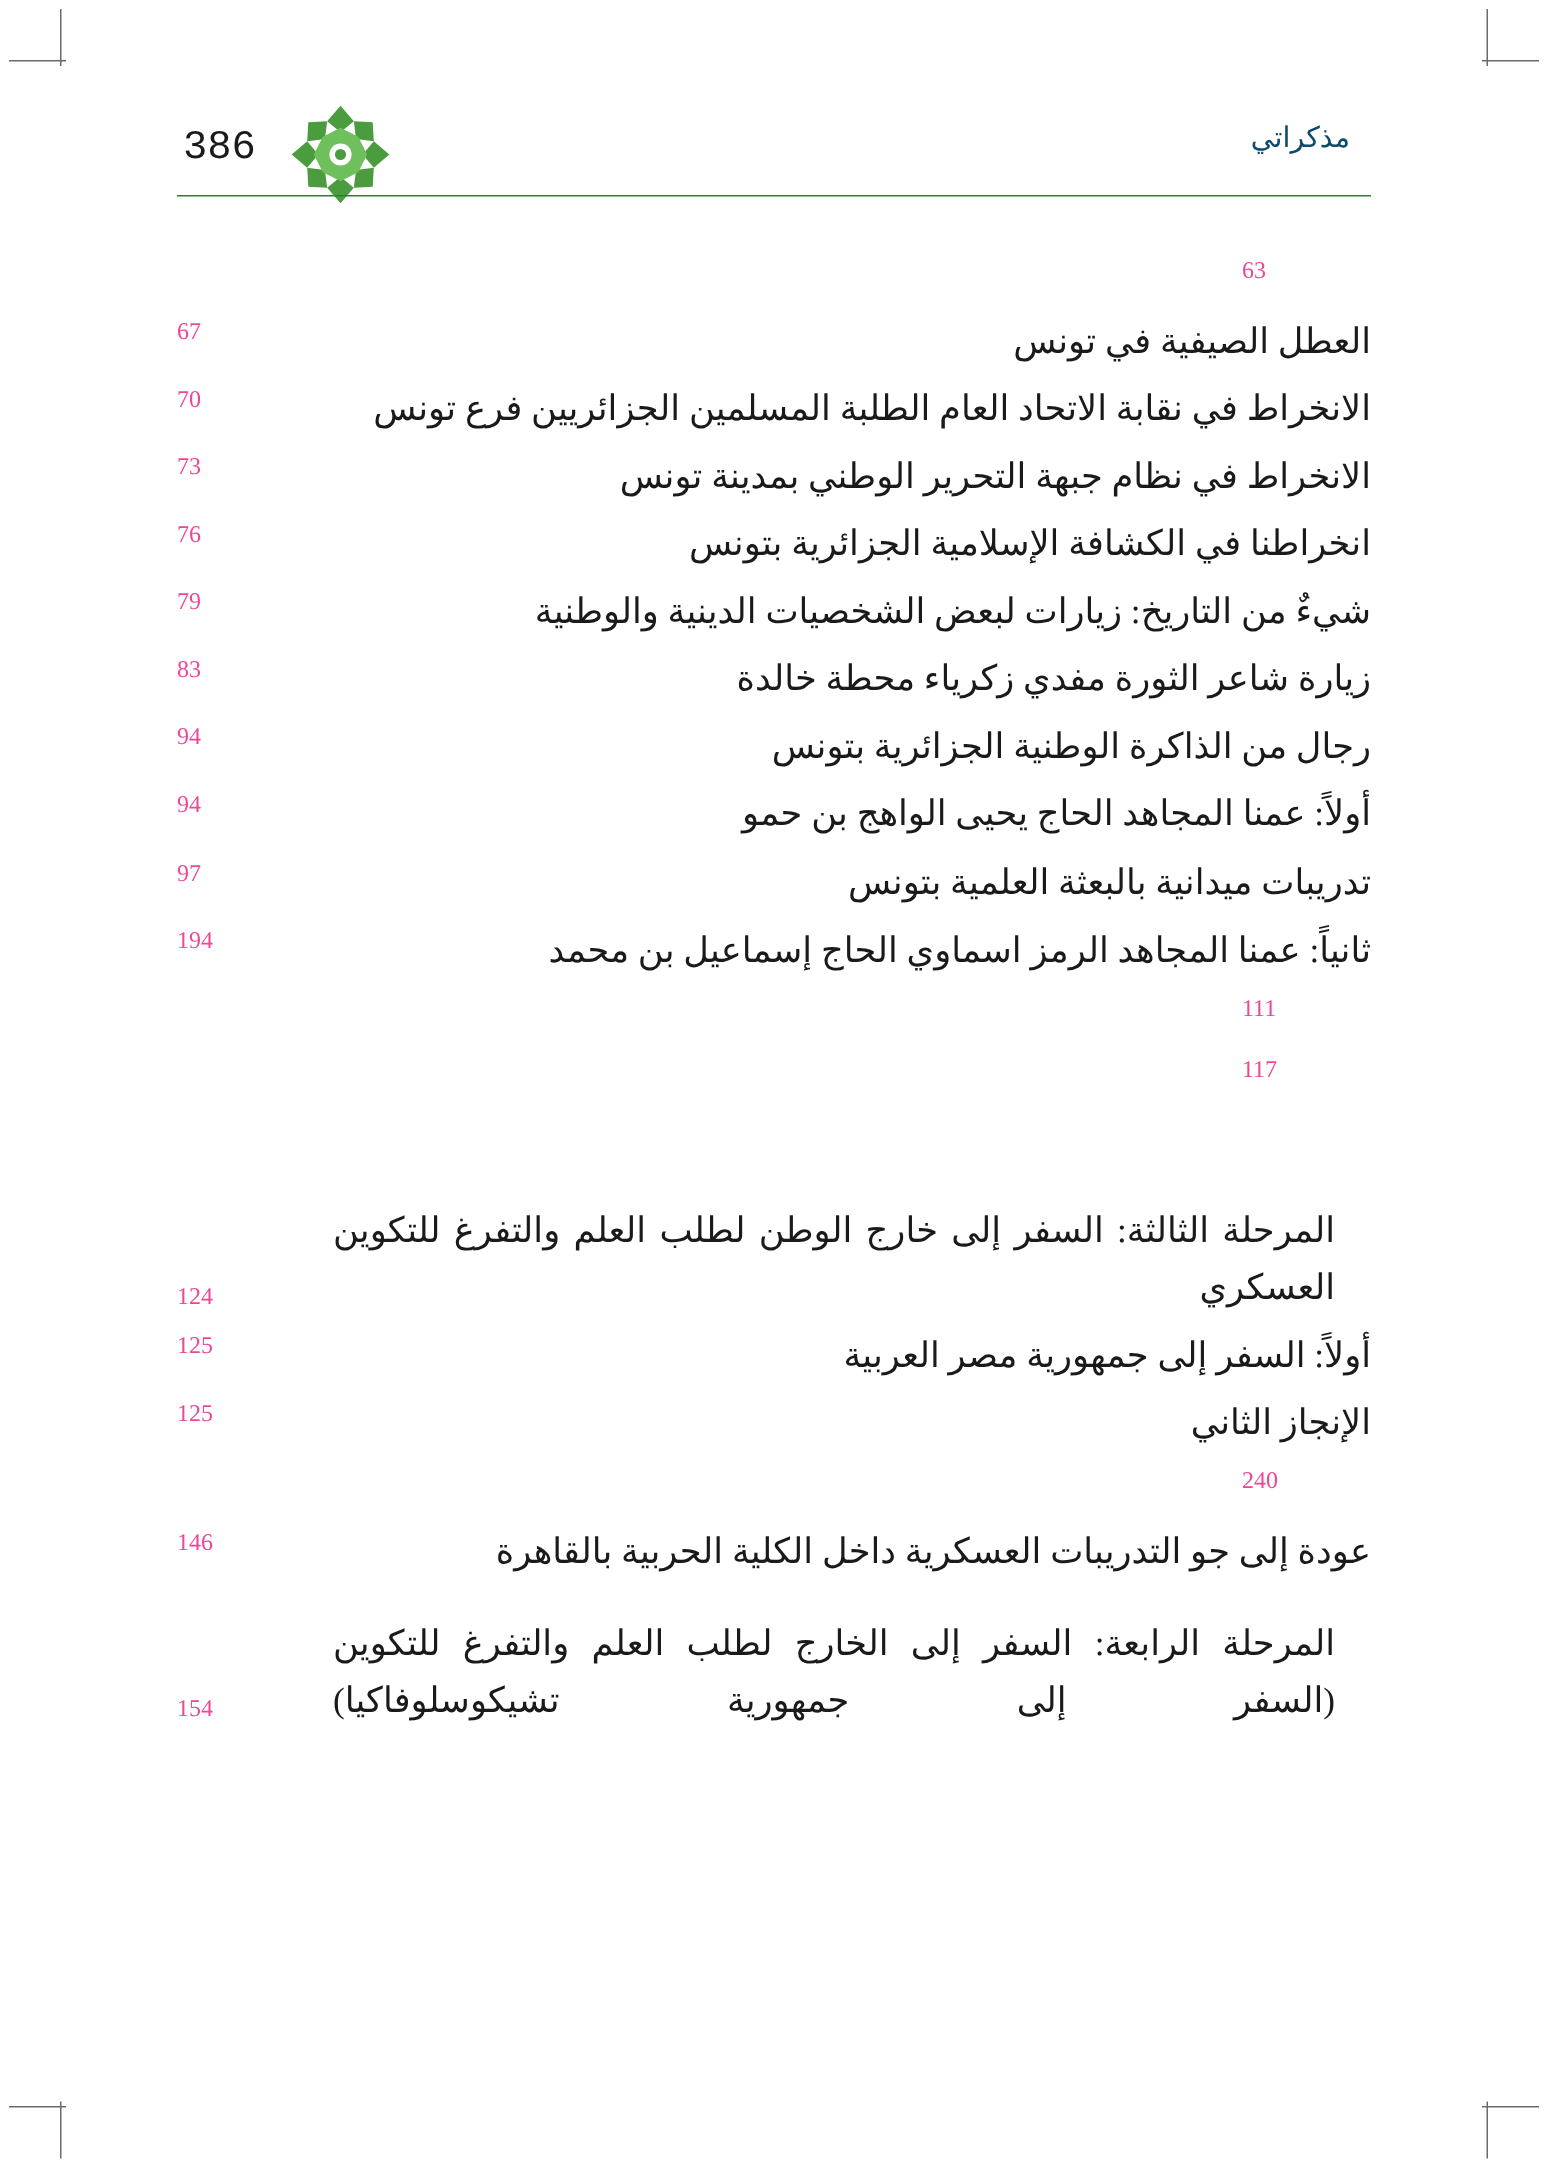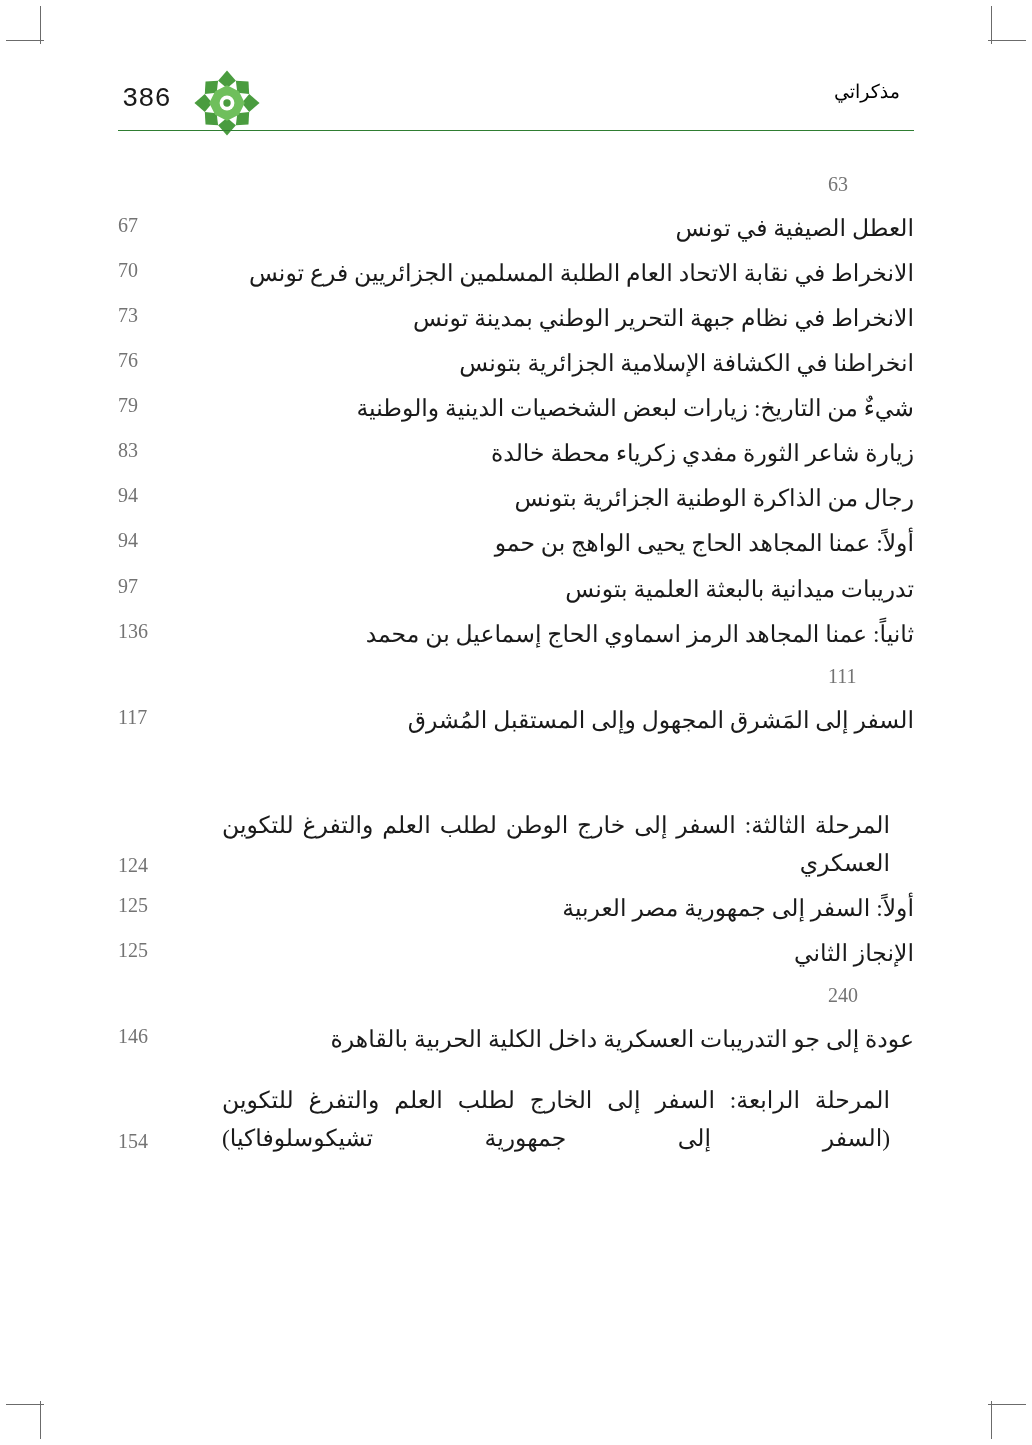--- a/index.html
+++ b/index.html
@@ -44,21 +44,21 @@
     top: 58px;
     right: 0;
     left: 0;
     border-top: 1.4px solid #2f7d32;
   }
   .book-title {
     position: absolute;
     right: 14px;
     top: 8px;
     font-size: 19px;
-    color: #000000;
+    color: #0c4a6e;
     letter-spacing: 0;
     font-family: "Liberation Serif", serif;
   }
   .page-number {
     position: absolute;
     left: 4px;
     top: 12px;
     font-size: 27px;
     color: #1a1a1a;
     font-family: Liberation Mono, monospace;
@@ -92,25 +92,25 @@
     text-align: right;
     padding-left: 18px;
     white-space: pre-wrap;
   }
   .toc-title.justify {
     text-align: justify;
     text-align-last: justify;
   }
   .toc-page {
     flex: 0 0 86px;
-    font-size: 20px;
+    font-size: 16px;
     line-height: 1.62;
     text-align: left;
     direction: ltr;
-    color: #737373;
+    color: #ec4899;
     padding-top: 0;
   }
   .toc-row.two-line .toc-page {
     align-self: flex-end;
   }
   .spacer-sm { height: 16px; }
 </style>
 </head>
 <body>
 
@@ -198,29 +198,28 @@
       <div class="toc-page">94</div>
     </div>
 
     <div class="toc-row">
       <div class="toc-title">تدريبات ميدانية بالبعثة العلمية بتونس</div>
       <div class="toc-page">97</div>
     </div>
 
     <div class="toc-row">
       <div class="toc-title">ثانياً: عمنا المجاهد الرمز اسماوي الحاج إسماعيل بن محمد</div>
-      <div class="toc-page">136</div>
+      <div class="toc-page">194</div>
     </div>
 
     <div class="toc-row">
       <div class="toc-page">111</div>
     </div>
 
     <div class="toc-row">
-      <div class="toc-title">السفر إلى المَشرق المجهول وإلى المستقبل المُشرق</div>
       <div class="toc-page">117</div>
     </div>
 
     <div class="spacer-sm"></div>
 
     <div class="toc-row two-line">
       <div class="toc-title justify" style="padding-right:24px;margin-top:44px;">المرحلة الثالثة: السفر إلى خارج الوطن لطلب العلم والتفرغ للتكوين العسكري</div>
       <div class="toc-page">124</div>
     </div>
 

